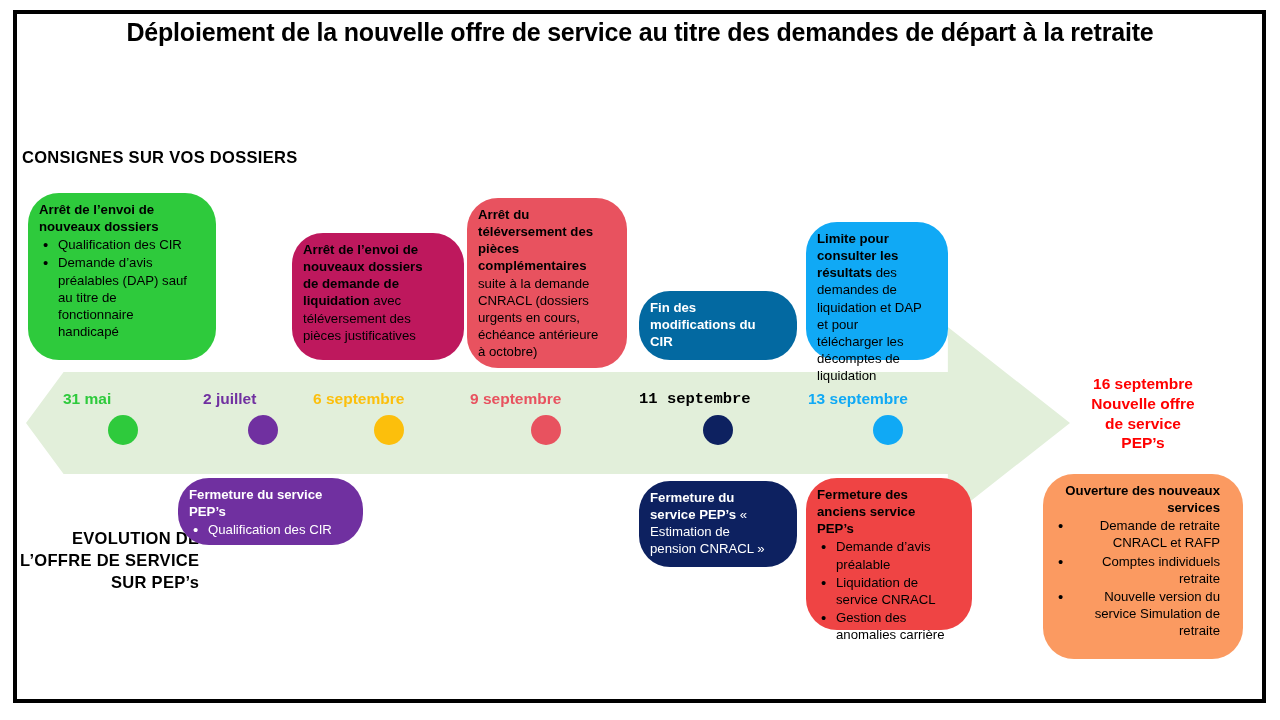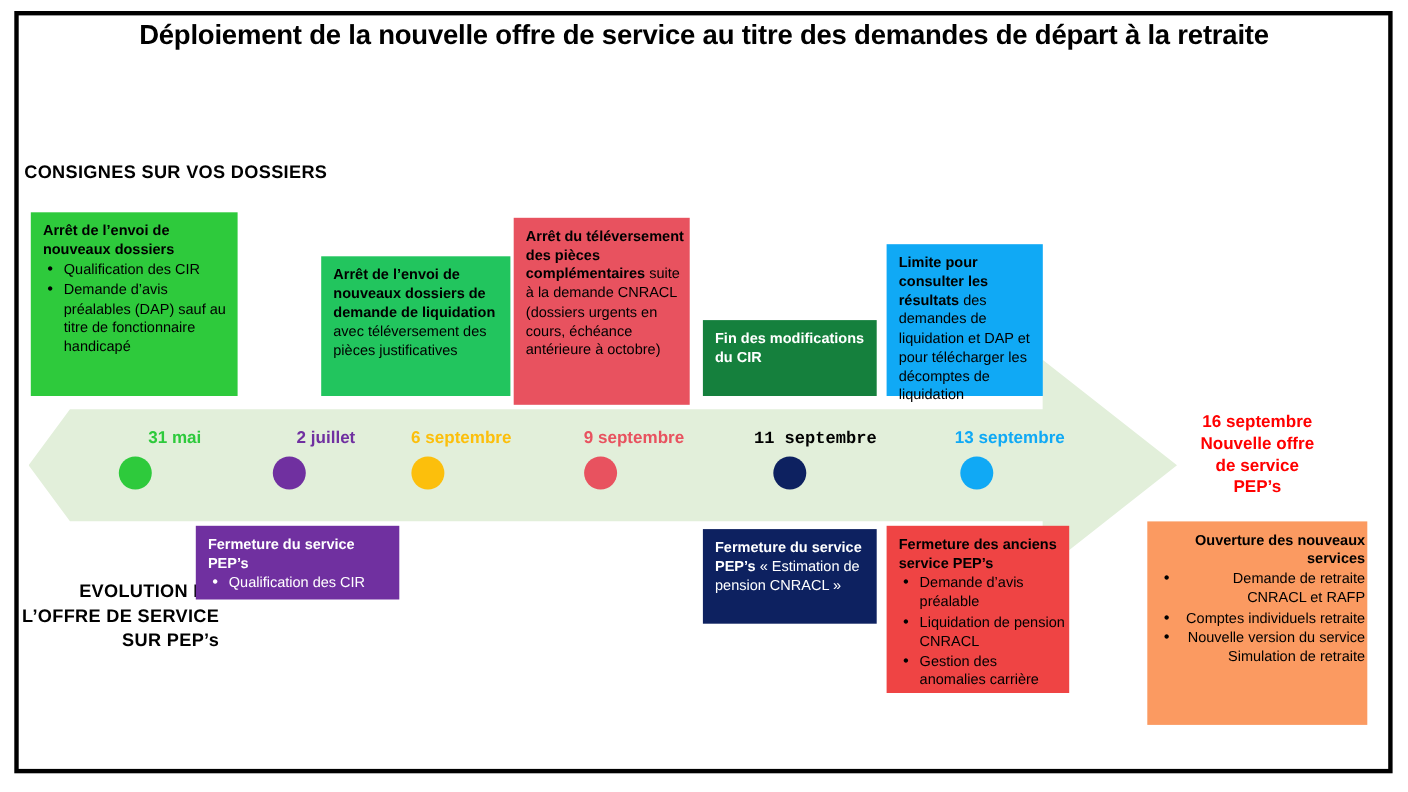--- a/index.html
+++ b/index.html
@@ -63,24 +63,25 @@
       100% 50%,
       88.3% 0%,
       88.3% 23.5%
     );
   }
 
   
   .card{
     position:absolute;
     box-sizing:border-box;
-    padding:8px 2px 6px 11px;
+    padding:8px 23px 6px 11px;
     font-size:13.2px;
     line-height:1.30;
     color:#000000;
+    border-radius:31px;
   }
   .card .hd{font-weight:bold;}
   .card ul{
     margin:1px 0 0 0;
     padding:0 0 0 17px;
     list-style:none;
   }
   .card li{
     position:relative;
     margin:0 0 1px 0;
@@ -92,21 +93,21 @@
     left:-13px;top:-1px;
     font-size:15px;
   }
   .card.light{color:#ffffff;}
 
   
   .date{
     position:absolute;
     font-size:15.5px;
     font-weight:bold;
-    text-align:right;
+    text-align:left;
     white-space:nowrap;
   }
   .dot{
     position:absolute;
     width:30px;height:30px;
     border-radius:50%;
   }
   .endlabel{
     position:absolute;
     font-size:15.5px;
@@ -136,29 +137,29 @@
   <div class="arrow"></div>
 
   <div class="card" id="card-t0" style="left:28px;top:193px;width:188px;height:167px;background:#2eca3c;">
     <span class="hd">Arrêt de l’envoi de nouveaux dossiers</span><span></span>
     <ul>
       <li>Qualification des CIR</li>
       <li>Demande  d’avis préalables (DAP) sauf au titre de fonctionnaire handicapé</li>
     </ul>
   </div>
 
-  <div class="card" id="card-t1" style="left:292px;top:233px;width:172px;height:127px;background:#22c55e;">
+  <div class="card" id="card-t1" style="left:292px;top:233px;width:172px;height:127px;background:#be185d;">
     <span class="hd">Arrêt de l’envoi de nouveaux dossiers de demande de liquidation</span><span> avec téléversement des pièces justificatives</span>
   </div>
 
   <div class="card" id="card-t2" style="left:467px;top:198px;width:160px;height:170px;background:#e8525f;">
     <span class="hd">Arrêt du téléversement des pièces complémentaires</span><span> suite à la demande  CNRACL (dossiers urgents en cours, échéance antérieure à octobre)</span>
   </div>
 
-  <div class="card light" id="card-t3" style="left:639px;top:291px;width:158px;height:69px;background:#15803d;">
+  <div class="card light" id="card-t3" style="left:639px;top:291px;width:158px;height:69px;background:#0369a1;">
     <span class="hd">Fin des modifications du CIR</span><span></span>
   </div>
 
   <div class="card" id="card-t4" style="left:806px;top:222px;width:142px;height:138px;background:#10a9f5;">
     <span class="hd">Limite pour consulter les résultats</span><span> des demandes de liquidation et DAP et pour télécharger les décomptes  de liquidation</span>
   </div>
 
   <div class="date" style="left:63px;top:390px;width:120px;color:#2eca3c;">31 mai</div>
   <div class="dot" style="left:108px;top:415px;background:#2eca3c;"></div>
 
@@ -192,21 +193,21 @@
   </div>
 
   <div class="card light" id="card-b1" style="left:639px;top:481px;width:158px;height:86px;background:#0d2160;">
     <span class="hd">Fermeture du service PEP’s</span><span> « Estimation de pension CNRACL »</span>
   </div>
 
   <div class="card" id="card-b2" style="left:806px;top:478px;width:166px;height:152px;background:#ef4444;">
     <span class="hd">Fermeture des anciens service PEP’s</span><span></span>
     <ul>
       <li>Demande  d’avis préalable</li>
-      <li>Liquidation de pension CNRACL</li>
+      <li>Liquidation de service CNRACL</li>
       <li>Gestion des anomalies carrière</li>
     </ul>
   </div>
 
   <div class="card" id="card-b3" style="left:1043px;top:474px;width:200px;height:185px;background:#fb9a61;text-align:right;">
     <span class="hd">Ouverture des nouveaux services</span><span></span>
     <ul>
       <li>Demande  de retraite CNRACL et RAFP</li>
       <li>Comptes individuels retraite</li>
       <li>Nouvelle version du service Simulation  de retraite</li>

